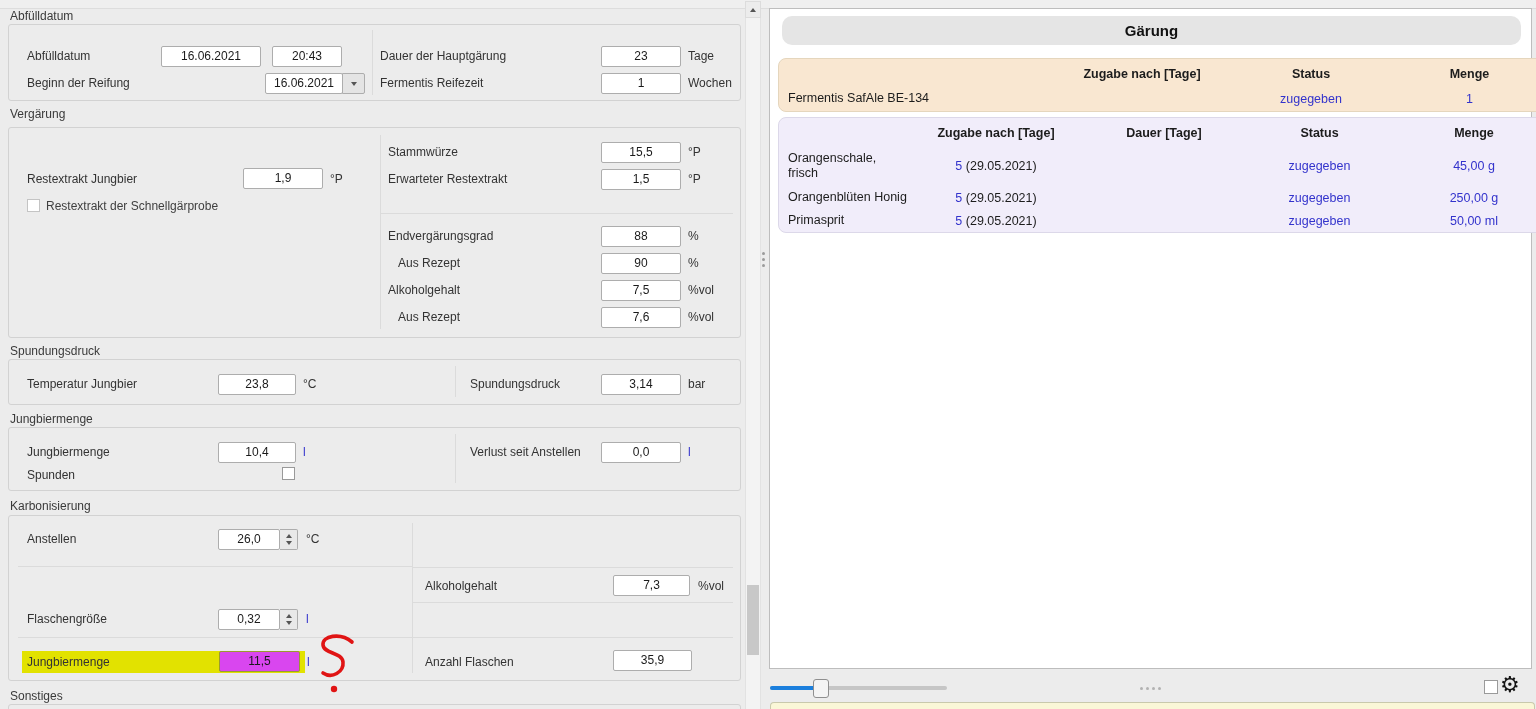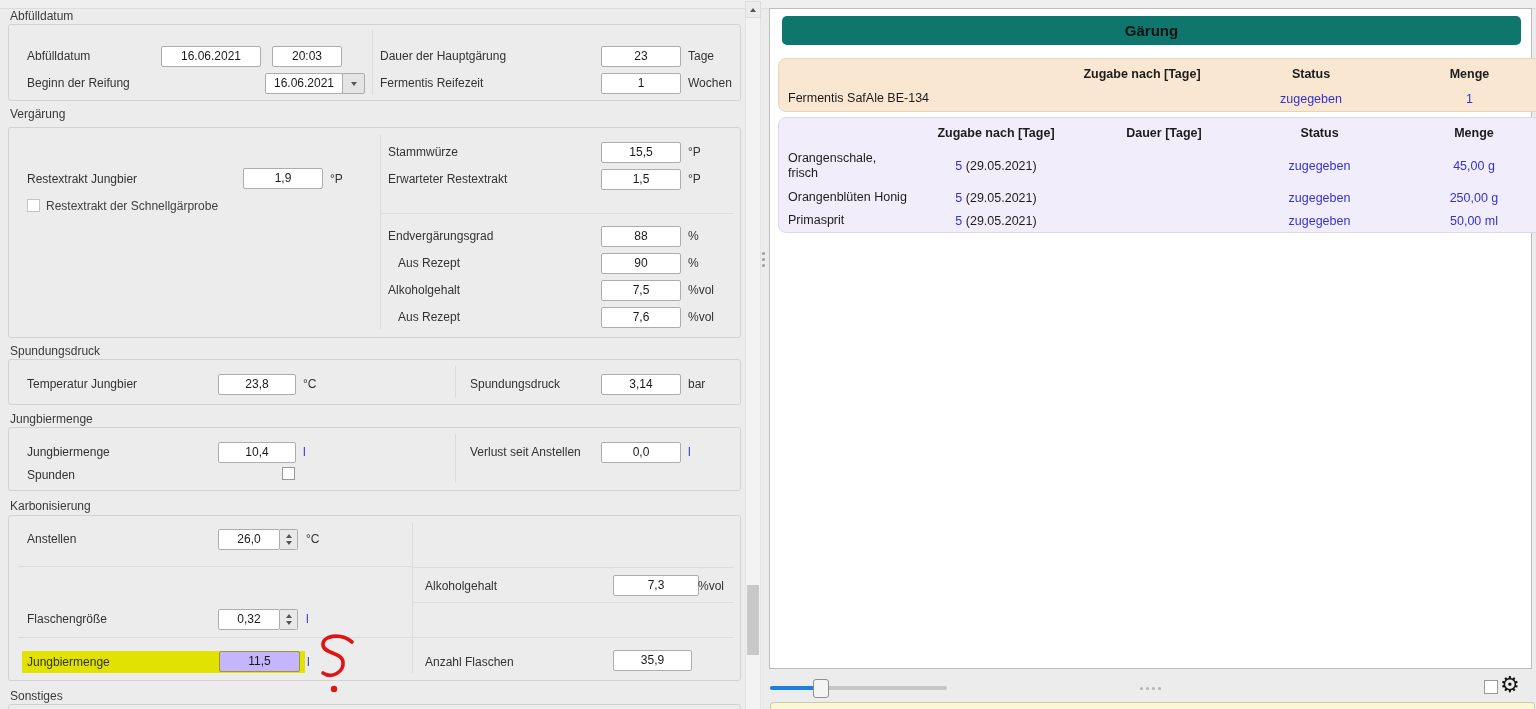--- a/index.html
+++ b/index.html
@@ -5,41 +5,41 @@
   html,body{margin:0;padding:0;}
   body{font-family:"Liberation Sans",sans-serif;background:#ececec;}
   #page{position:relative;width:1536px;height:709px;background:#ececec;overflow:hidden;}
   .topstrip{position:absolute;left:0;top:0;width:1536px;height:8px;background:#efefef;border-bottom:1px solid #dddddd;}
   
   .grp-title{position:absolute;font-size:12px;color:#3a3a3a;white-space:nowrap;}
   .grp-box{position:absolute;border:1px solid #d2d2d2;border-radius:3px;box-sizing:border-box;}
   .lbl{position:absolute;font-size:12px;color:#333;white-space:nowrap;}
   .lbl.dis{color:#404040;}
   .field{position:absolute;background:#fff;border:1px solid #adadad;border-radius:2px;box-sizing:border-box;height:21px;line-height:19px;text-align:center;font-size:12px;color:#1a1a1a;}
-  .field.yellow{background:#c4b5fd;border-color:#9a9a30;}
+  .field.yellow{background:#d946ef;border-color:#9a9a30;}
   .unit{position:absolute;font-size:12px;color:#333;white-space:nowrap;}
   .unit.blue{color:#3333cc;}
   .sep{position:absolute;height:1px;background:#dbdbdb;}
   .vsep{position:absolute;width:1px;background:#dbdbdb;}
   .cb{position:absolute;width:13px;height:13px;background:#fff;border:1px solid #999;box-sizing:border-box;}
   .cb.dis{border-color:#c4c4c4;}
   .spinbtns{position:absolute;width:18px;height:21px;box-sizing:border-box;border:1px solid #adadad;border-left:none;border-radius:0 2px 2px 0;background:#e9e9e9;display:flex;flex-direction:column;align-items:center;justify-content:center;gap:3px;}
   .tri-up{width:0;height:0;border-left:3px solid transparent;border-right:3px solid transparent;border-bottom:4px solid #555;}
   .tri-down{width:0;height:0;border-left:3px solid transparent;border-right:3px solid transparent;border-top:4px solid #555;}
   .combo-btn{position:absolute;width:23px;height:21px;box-sizing:border-box;border:1px solid #adadad;border-radius:0 2px 2px 0;background:#e4e4e4;display:flex;align-items:center;justify-content:center;}
   .hl-strip{position:absolute;background:#e2e200;}
   
   .sbar{position:absolute;left:745px;top:1px;width:16px;height:708px;background:#f3f3f3;border-left:1px solid #e2e2e2;border-right:1px solid #e2e2e2;box-sizing:border-box;}
   .sbar-up{position:absolute;left:745px;top:1px;width:16px;height:17px;background:#ececec;border:1px solid #dcdcdc;box-sizing:border-box;display:flex;align-items:center;justify-content:center;}
   .sbar-thumb{position:absolute;left:747px;top:585px;width:12px;height:70px;background:#c8c8c8;}
   .vdots{position:absolute;left:762px;width:3px;height:3px;border-radius:50%;background:#9b9b9b;}
   .hdots span{display:inline-block;width:3px;height:3px;border-radius:50%;background:#b2b2b2;margin-right:3px;}
   
   .panel{position:absolute;left:769px;top:8px;width:763px;height:661px;background:#fff;border:1px solid #bdbdbd;box-sizing:border-box;}
-  .hdr{position:absolute;left:12px;top:7px;width:739px;height:29px;background:#0f766e;border-radius:5px;display:flex;align-items:center;justify-content:center;font-size:15px;font-weight:bold;color:#111;}
+  .hdr{position:absolute;left:12px;top:7px;width:739px;height:29px;background:#e5e5e5;border-radius:10px;display:flex;align-items:center;justify-content:center;font-size:15px;font-weight:bold;color:#111;}
   .tbl{position:absolute;display:table;table-layout:fixed;border-collapse:separate;font-size:12.5px;color:#1c1c1c;border-radius:8px;box-sizing:border-box;}
   .tbl.yeast{left:8px;top:49px;width:749px;height:54px;background:#f9e7d1;border:1px solid #e5d6bd;}
   .tbl.extras{left:8px;top:108px;width:749px;height:116px;background:#f1edfa;border:1px solid #dcd8e9;}
   .trow{display:table-row;}
   .tc{display:table-cell;vertical-align:middle;padding:2px 4px;text-align:center;}
   .thead .tc{font-weight:bold;height:20px;padding-top:5px;text-align:center;}
   .tc.name{text-align:left;padding-left:9px;line-height:15px;}
   .blue{color:#3333cc;}
   .yeast .trow .tc:nth-child(1){width:260px;}
   .yeast .trow .tc:nth-child(2){width:172px;}
@@ -63,21 +63,21 @@
 <body>
 
 <div id="page">
   <div class="topstrip"></div>
 
   <span class="grp-title" style="left:10px;top:9px;">Abfülldatum</span>
   <div class="grp-box" style="left:8px;top:24px;width:733px;height:77px;"></div>
   <div class="vsep" style="left:372px;top:30px;height:65px;"></div>
   <span class="lbl" style="left:27px;top:49px;">Abfülldatum</span>
   <div class="field" style="left:161px;top:46px;width:100px;">16.06.2021</div>
-  <div class="field" style="left:272px;top:46px;width:70px;">20:03</div>
+  <div class="field" style="left:272px;top:46px;width:70px;">20:43</div>
   <span class="lbl" style="left:380px;top:49px;">Dauer der Hauptgärung</span>
   <div class="field" style="left:601px;top:46px;width:80px;">23</div>
   <span class="unit" style="left:688px;top:49px;">Tage</span>
   <span class="lbl" style="left:27px;top:76px;">Beginn der Reifung</span>
   <div class="field" style="left:265px;top:73px;width:78px;">16.06.2021</div>
   <div class="combo-btn" style="left:342px;top:73px;">
       <span class="tri-down"></span>
     </div>
   <span class="lbl" style="left:380px;top:76px;">Fermentis Reifezeit</span>
   <div class="field" style="left:601px;top:73px;width:80px;">1</div>
@@ -139,21 +139,21 @@
   <span class="lbl" style="left:27px;top:532px;">Anstellen</span>
   <div class="field" style="left:218px;top:529px;width:62px;">26,0</div>
   <div class="spinbtns" style="left:280px;top:529px;">
       <span class="tri-up"></span>
       <span class="tri-down"></span>
     </div>
   <span class="unit" style="left:306px;top:532px;">°C</span>
   <div class="sep" style="left:18px;top:566px;width:394px;"></div>
   <div class="sep" style="left:413px;top:567px;width:320px;"></div>
   <span class="lbl" style="left:425px;top:579px;">Alkoholgehalt</span>
-  <div class="field" style="left:613px;top:575px;width:86px;">7,3</div>
+  <div class="field" style="left:613px;top:575px;width:77px;">7,3</div>
   <span class="unit" style="left:698px;top:579px;">%vol</span>
   <div class="sep" style="left:413px;top:602px;width:320px;"></div>
   <span class="lbl" style="left:27px;top:612px;">Flaschengröße</span>
   <div class="field" style="left:218px;top:609px;width:62px;">0,32</div>
   <div class="spinbtns" style="left:280px;top:609px;">
       <span class="tri-up"></span>
       <span class="tri-down"></span>
     </div>
   <span class="unit blue" style="left:306px;top:612px;">l</span>
   <div class="sep" style="left:18px;top:637px;width:394px;"></div>

